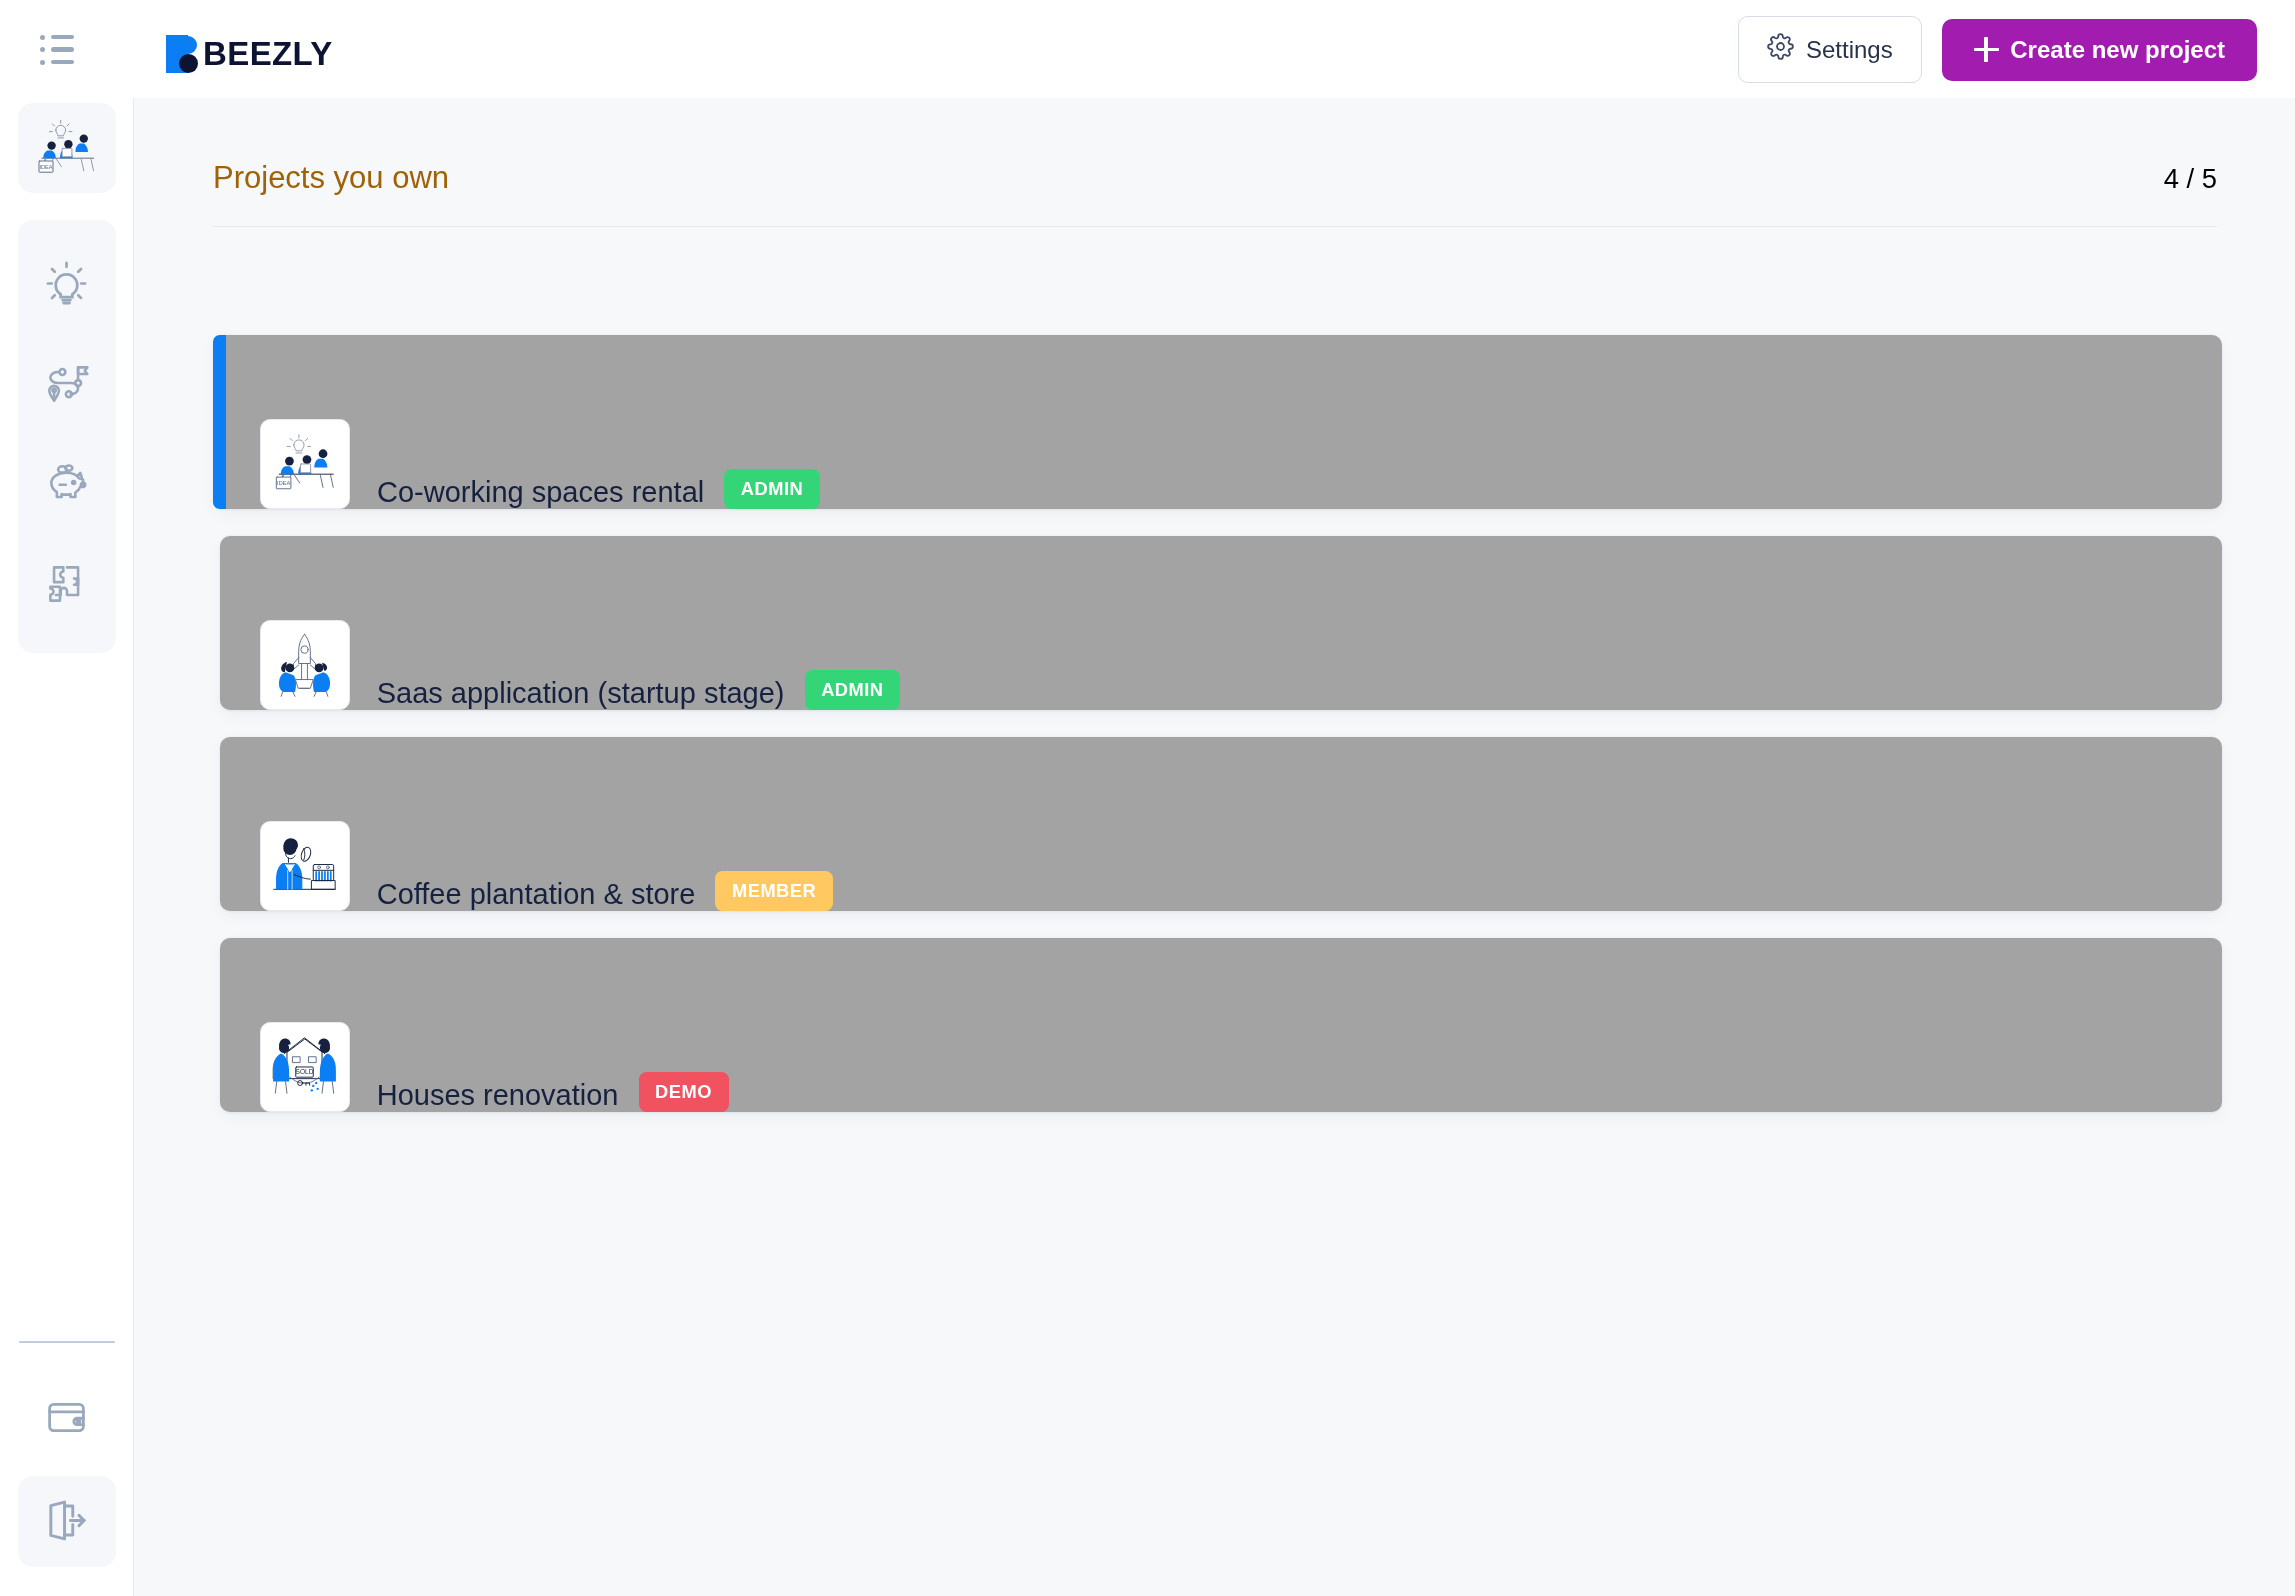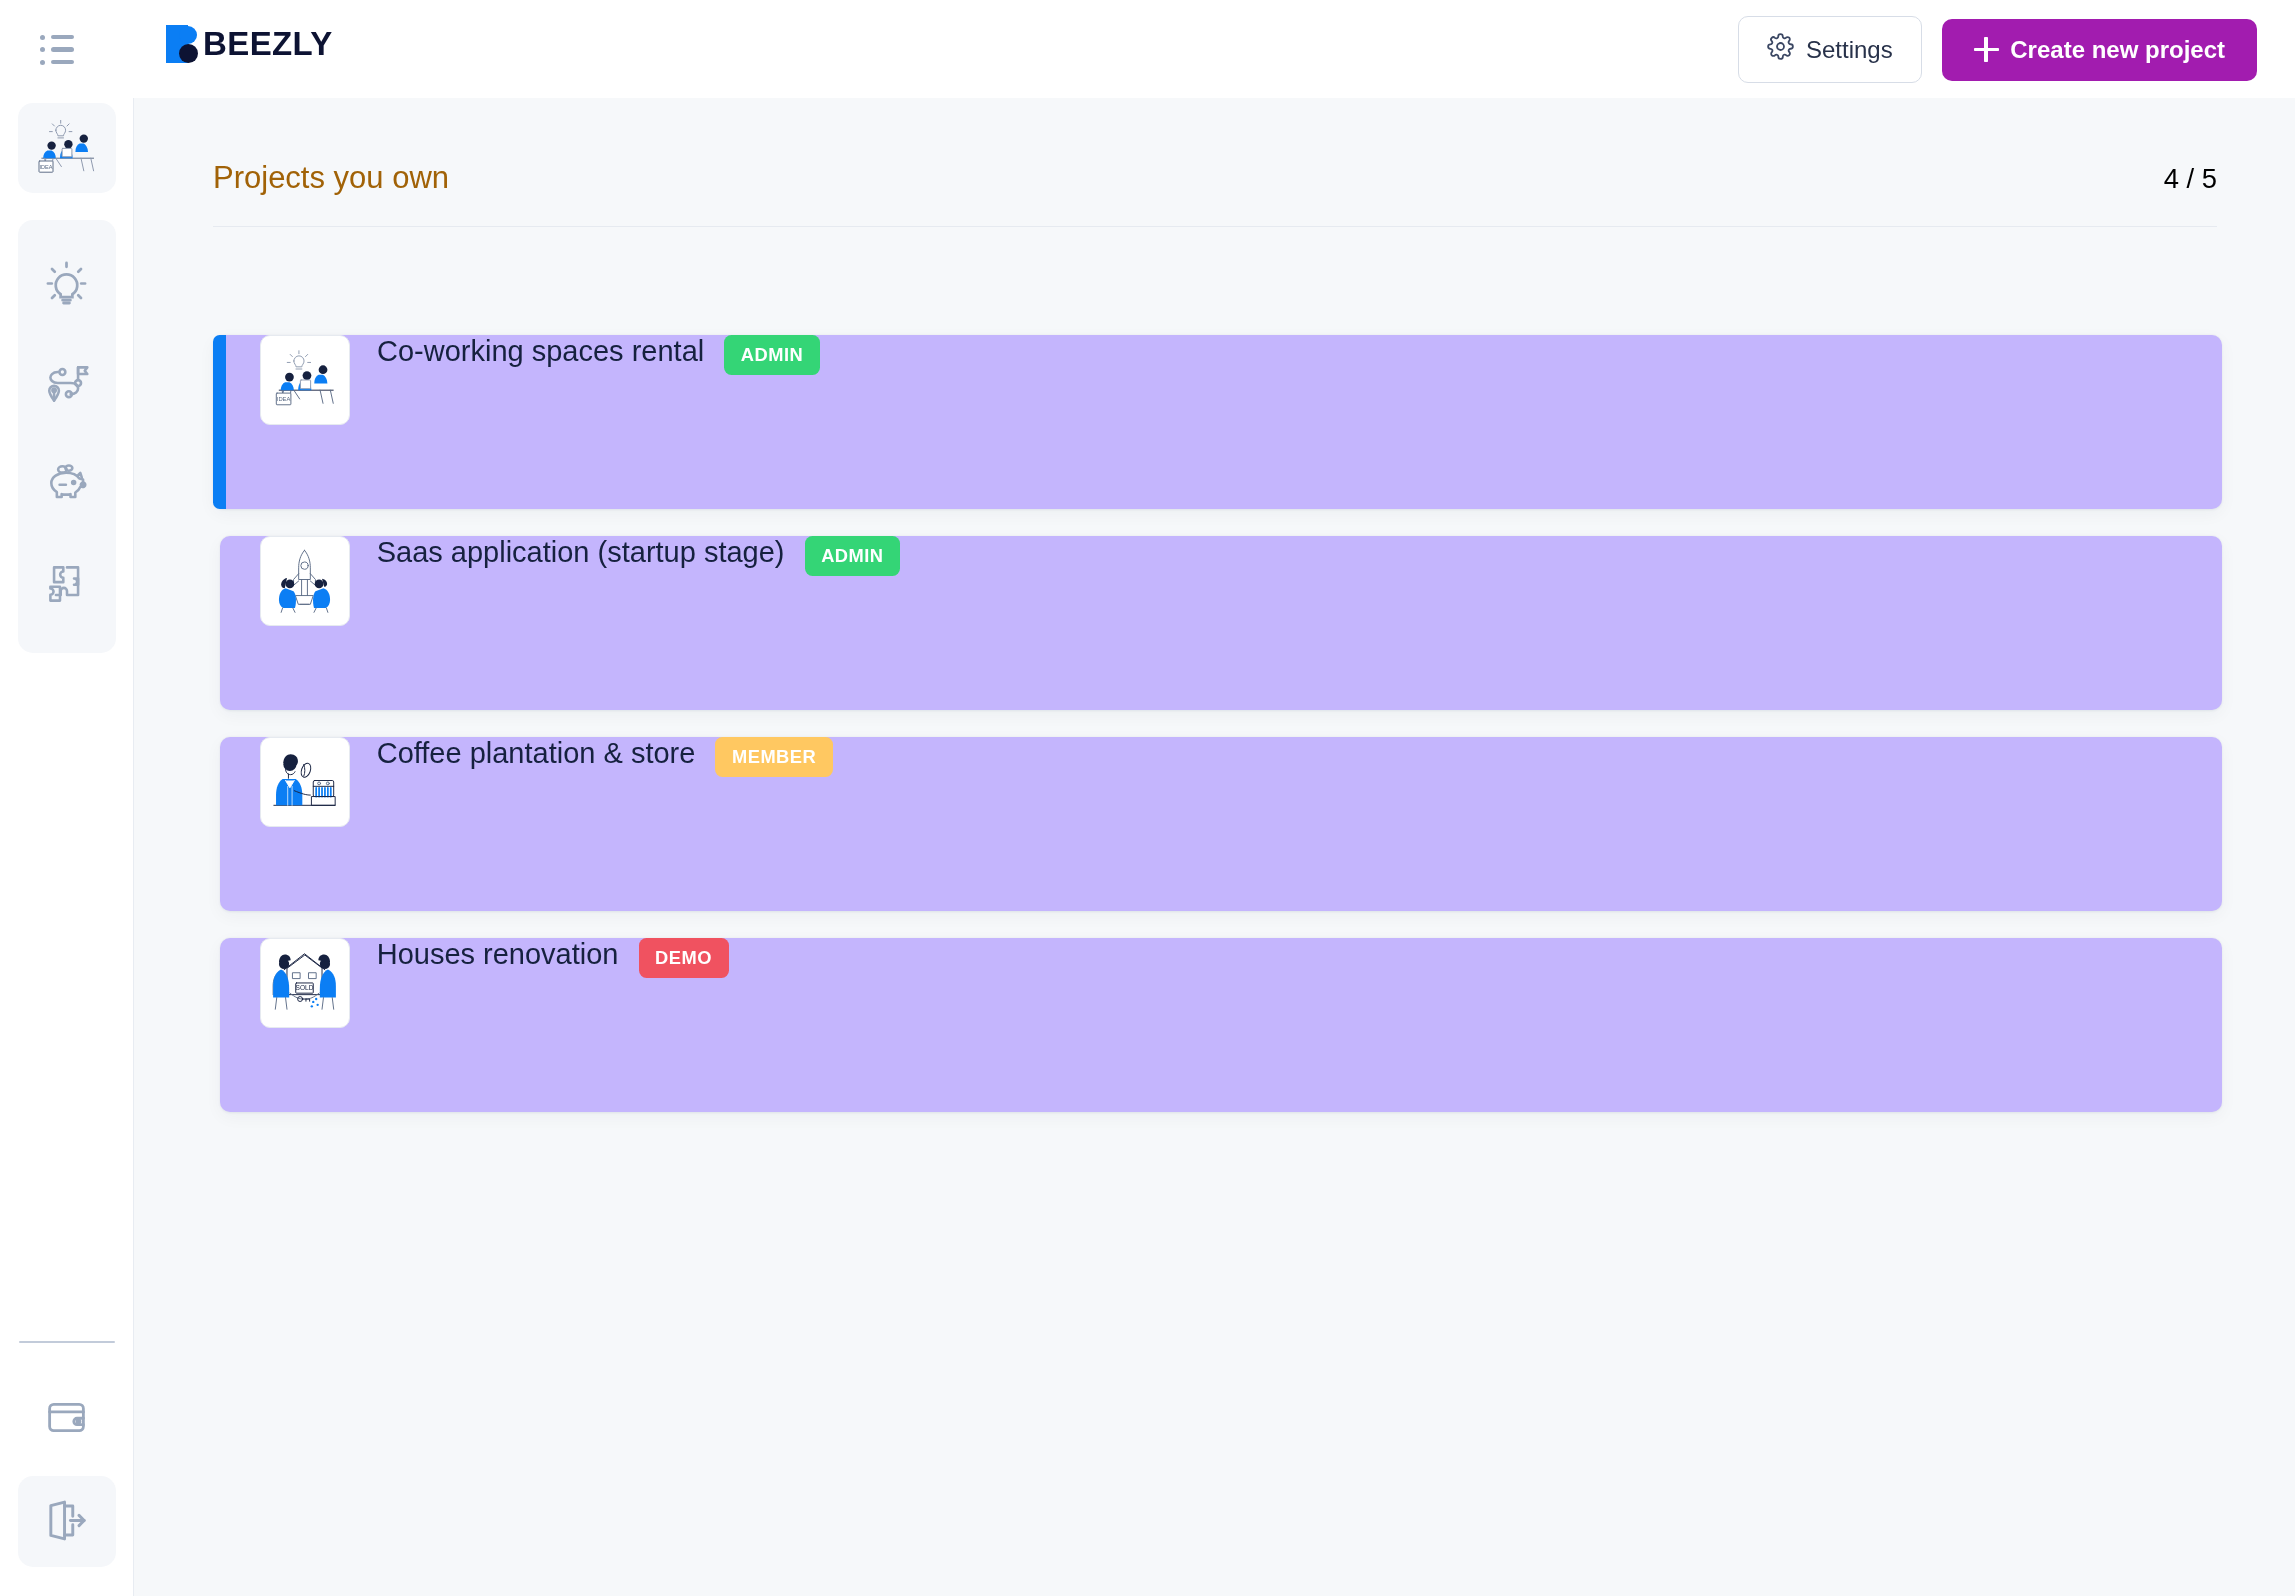--- a/index.html
+++ b/index.html
@@ -25,21 +25,21 @@
     display: flex; flex-direction: column; justify-content: space-between;
     padding: 2.5px 0;
     cursor: pointer;
   }
   .ham-row { display: flex; align-items: center; gap: 5.8px; }
   .ham-dot { width: 5px; height: 5px; border-radius: 50%; background: #9aa8bd; }
   .ham-line { width: 23px; height: 4.2px; border-radius: 2.5px; background: #9aa8bd; }
 
   .brand {
     position: absolute; left: 166px; top: 25px;
-    display: flex; align-items: flex-start; gap: 0px;
+    display: flex; align-items: flex-end; gap: 0px;
     height: 48px;
   }
   .brand-mark {
     position: relative; width: 32px; height: 38px; margin-right: 5px;
   }
   .brand-mark .sq { position: absolute; left: 0; top: 0; width: 21.6px; height: 38px; background: #0b7ef4; }
   .brand-mark .dot1 { position: absolute; left: 12.5px; top: 0.8px; width: 18.3px; height: 18.3px; border-radius: 50%; background: #0b7ef4; }
   .brand-mark .dot2 { position: absolute; left: 12.5px; top: 19px; width: 19px; height: 19px; border-radius: 50%; background: #0d1333; }
   .brand-name {
     font-size: 33px; font-weight: 700; letter-spacing: 0.4px;
@@ -119,24 +119,24 @@
   .page-count { font-size: 27.4px; color: #000000; font-weight: 400; }
 
   .card-list {
     position: absolute; left: 79px; top: 237px;
     width: 2009px;
     display: flex; flex-direction: column; gap: 27px;
   }
   .card {
     position: relative;
     height: 174px;
-    background: #c4b5fd;
+    background: #a3a3a3;
     border-radius: 10px;
     box-shadow: 0 0.8px 2.5px rgba(21,40,80,0.07), 0 5px 16.6px rgba(21,40,80,0.045);
-    display: flex; align-items: flex-start;
+    display: flex; align-items: flex-end;
     padding-left: 40px;
     margin-left: 6.7px;
     cursor: pointer;
   }
   .card.active { margin-left: 0; padding-left: 47px; }
   .card.active::before {
     content: "";
     position: absolute; left: 0; top: 0;
     width: 13.3px; height: 174px;
     background: #0b7ef4;

